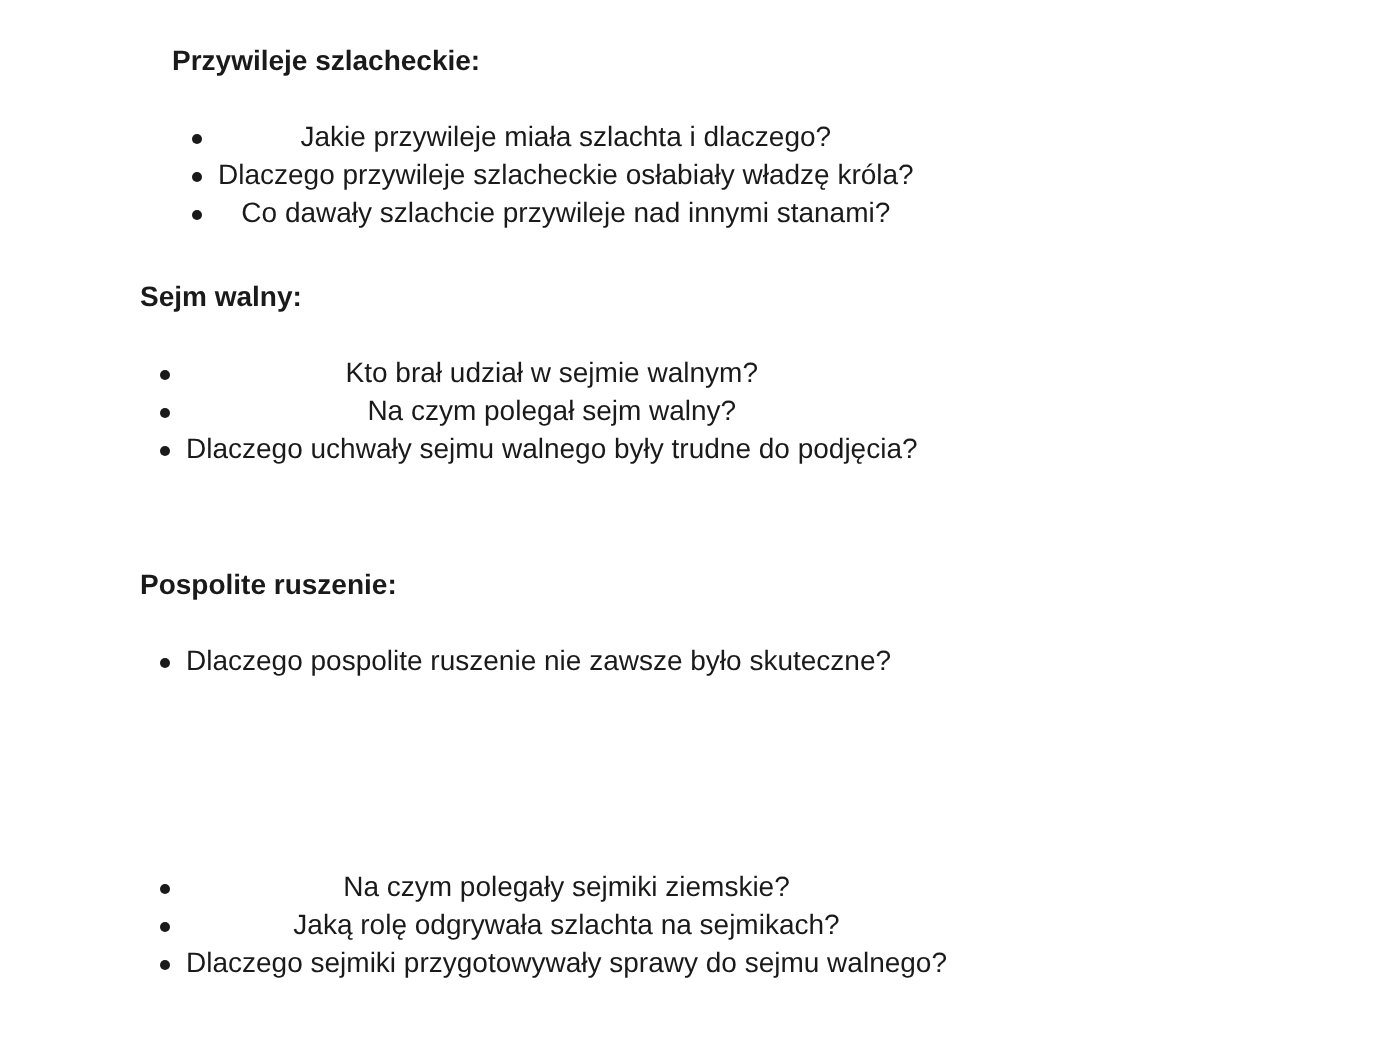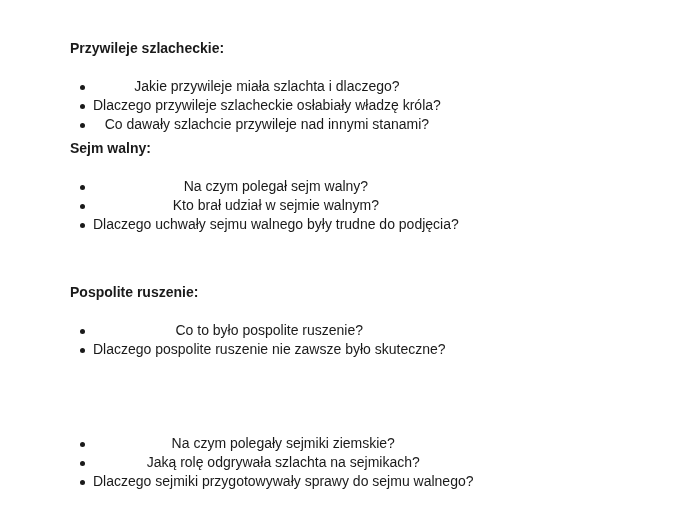--- a/index.html
+++ b/index.html
@@ -13,42 +13,41 @@
     ul { list-style: none; margin: 0; padding: 0; margin-top: 20px; }
     li { position: relative; padding-left: 23px; line-height: 19px; height: 19px; white-space: nowrap; text-align: center; }
     li::before {
       content: ""; position: absolute; left: 10px; top: 8px;
       width: 5px; height: 5px; border-radius: 50%; background: #1a1a1a;
     }
   </style>
 </head>
 <body>
 
-<div class="section" style="top:40px;">
+<div class="section" style="top:22px;margin-left:16px;">
   <p class="heading">Przywileje szlacheckie:</p>
   <ul>
     <li>Jakie przywileje miała szlachta i dlaczego?</li>
     <li>Dlaczego przywileje szlacheckie osłabiały władzę króla?</li>
     <li>Co dawały szlachcie przywileje nad innymi stanami?</li>
   </ul>
 </div>
 
 <div class="section" style="top:140px;">
   <p class="heading">Sejm walny:</p>
   <ul>
+    <li>Kto brał udział w sejmie walnym?</li>
     <li>Na czym polegał sejm walny?</li>
-    <li>Kto brał udział w sejmie walnym?</li>
     <li>Dlaczego uchwały sejmu walnego były trudne do podjęcia?</li>
   </ul>
 </div>
 
 <div class="section" style="top:284px;">
   <p class="heading">Pospolite ruszenie:</p>
   <ul>
-    <li>Co to było pospolite ruszenie?</li>
     <li>Dlaczego pospolite ruszenie nie zawsze było skuteczne?</li>
   </ul>
 </div>
 
 <div class="section" style="top:414px;">
   <ul>
     <li>Na czym polegały sejmiki ziemskie?</li>
     <li>Jaką rolę odgrywała szlachta na sejmikach?</li>
     <li>Dlaczego sejmiki przygotowywały sprawy do sejmu walnego?</li>
   </ul>

